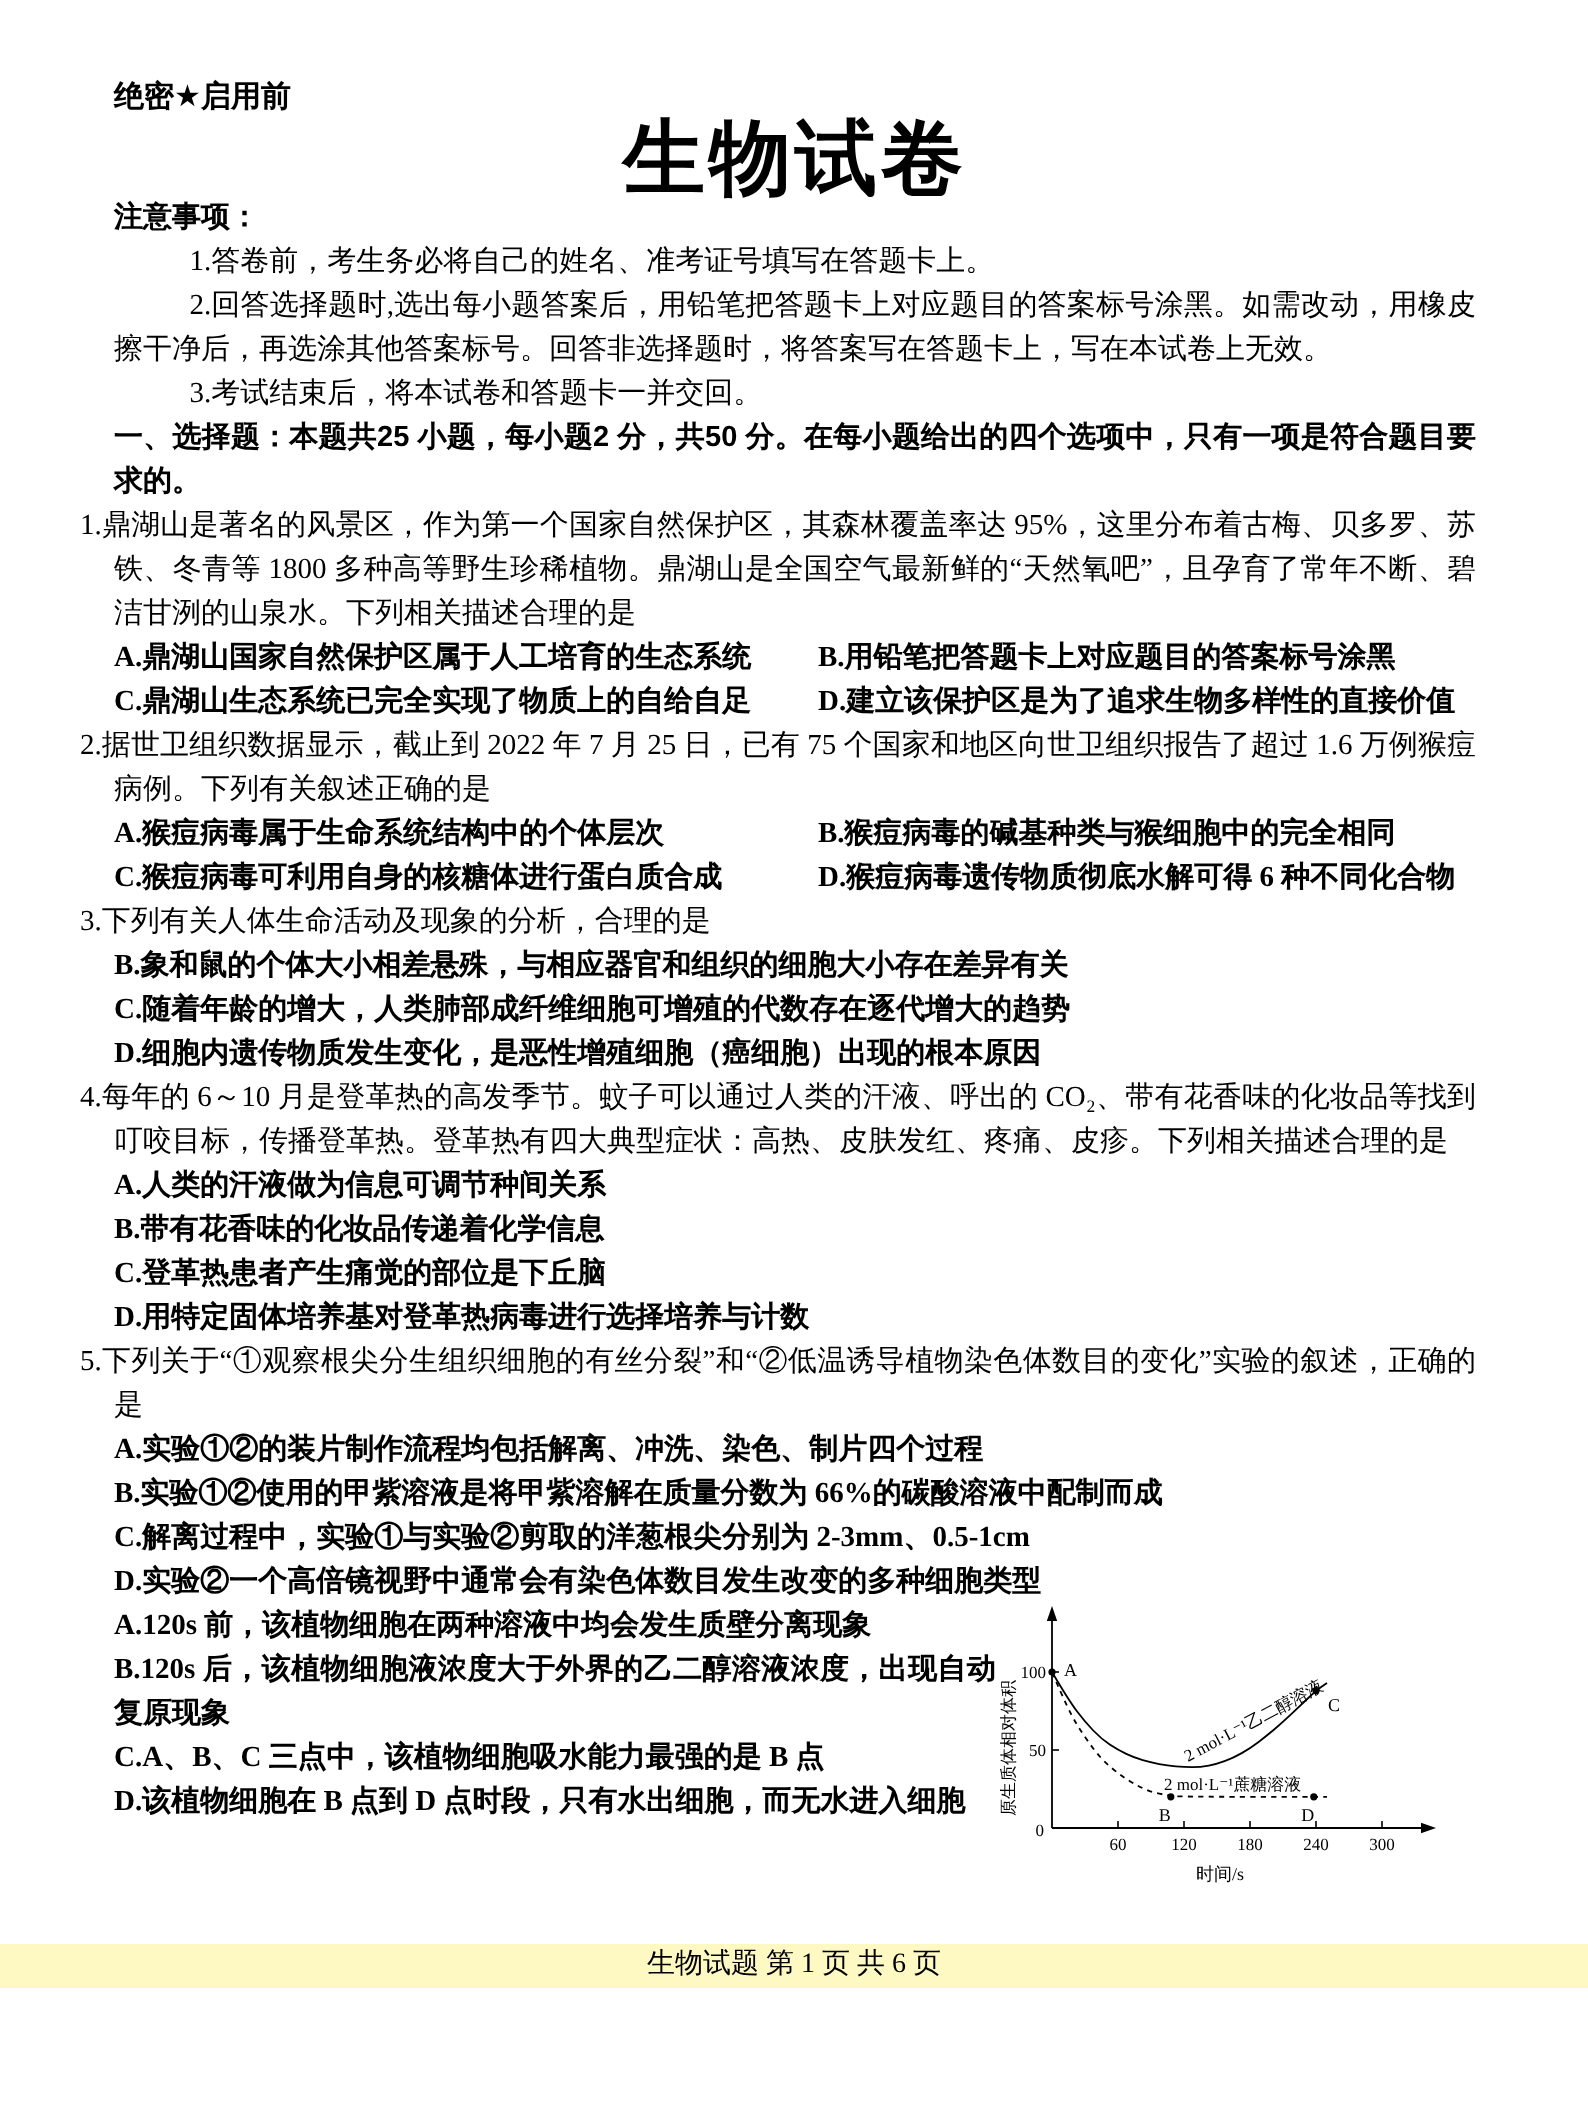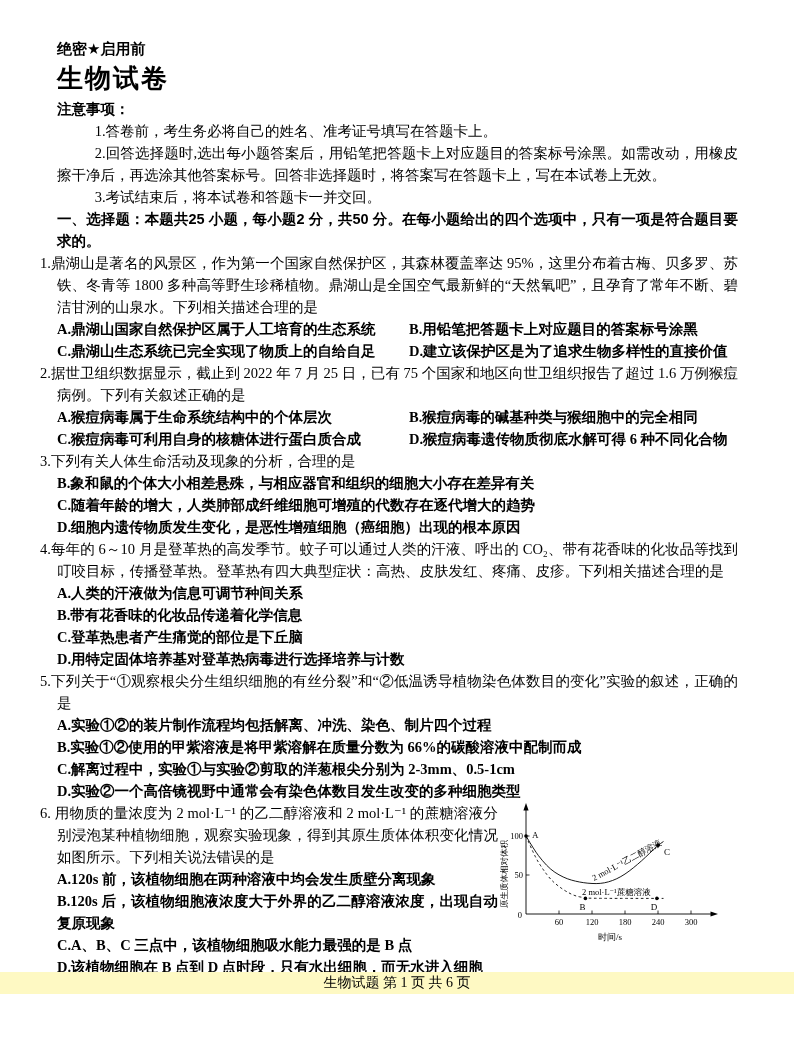--- a/index.html
+++ b/index.html
@@ -12,22 +12,22 @@
     color:#000;
     font-family:"Liberation Serif","DejaVu Serif",serif;
     font-size:14.5px;
     line-height:22px;
     text-align:justify;
     overflow:hidden;
   }
   .page p, .page div, .page h1{margin:0;padding:0;}
   .security{font-weight:bold;font-size:15px;font-family:"Liberation Sans","DejaVu Sans",sans-serif;}
   .title{
-    text-align:left;
-    font-size:26px;
+    text-align:center;
+    font-size:41px;
     font-weight:bold;
     line-height:38px;
     margin:4px 0 8px 0;
     letter-spacing:2px;
   }
   .notice-heading{font-weight:bold;font-family:"Liberation Sans","DejaVu Sans",sans-serif;font-size:14.5px;}
   .notice-item{text-indent:2.6em;}
   .section-heading{font-weight:bold;font-family:"Liberation Sans","DejaVu Sans",sans-serif;font-size:14.5px;}
   .q-stem{padding-left:17px;text-indent:-17px;word-break:break-all;}
   .q-options{padding-left:17px;word-break:break-all;font-weight:bold;}
@@ -143,21 +143,20 @@
           <circle cx="28" cy="34" r="1.8" fill="#000"></circle>
           <text x="34" y="36" font-size="9" fill="#000" font-family="&quot;Liberation Serif&quot;,&quot;DejaVu Serif&quot;,serif" text-anchor="start">A</text>
           <circle cx="87.4" cy="96.4" r="1.8" fill="#000"></circle>
           <text x="84.4" y="108.4" font-size="9" fill="#000" font-family="&quot;Liberation Serif&quot;,&quot;DejaVu Serif&quot;,serif" text-anchor="middle">B</text>
           <circle cx="160" cy="43.36" r="1.8" fill="#000"></circle>
           <text x="166" y="53.36" font-size="9" fill="#000" font-family="&quot;Liberation Serif&quot;,&quot;DejaVu Serif&quot;,serif" text-anchor="start">C</text>
           <circle cx="158.9" cy="96.4" r="1.8" fill="#000"></circle>
           <text x="155.9" y="108.4" font-size="9" fill="#000" font-family="&quot;Liberation Serif&quot;,&quot;DejaVu Serif&quot;,serif" text-anchor="middle">D</text>
         </svg>
     </div>
-    <div class="q-stem">6. 用物质的量浓度为 2 mol·L⁻¹ 的乙二醇溶液和 2 mol·L⁻¹ 的蔗糖溶液分别浸泡某种植物细胞，观察实验现象，得到其原生质体体积变化情况如图所示。下列相关说法错误的是</div>
     <div class="q-options">
       <div class="option">A.120s 前，该植物细胞在两种溶液中均会发生质壁分离现象</div>
       <div class="option">B.120s 后，该植物细胞液浓度大于外界的乙二醇溶液浓度，出现自动复原现象</div>
       <div class="option">C.A、B、C 三点中，该植物细胞吸水能力最强的是 B 点</div>
       <div class="option">D.该植物细胞在 B 点到 D 点时段，只有水出细胞，而无水进入细胞</div>
     </div>
   </div>
 
   <div class="footer">生物试题 第 1 页 共 6 页</div>
 

